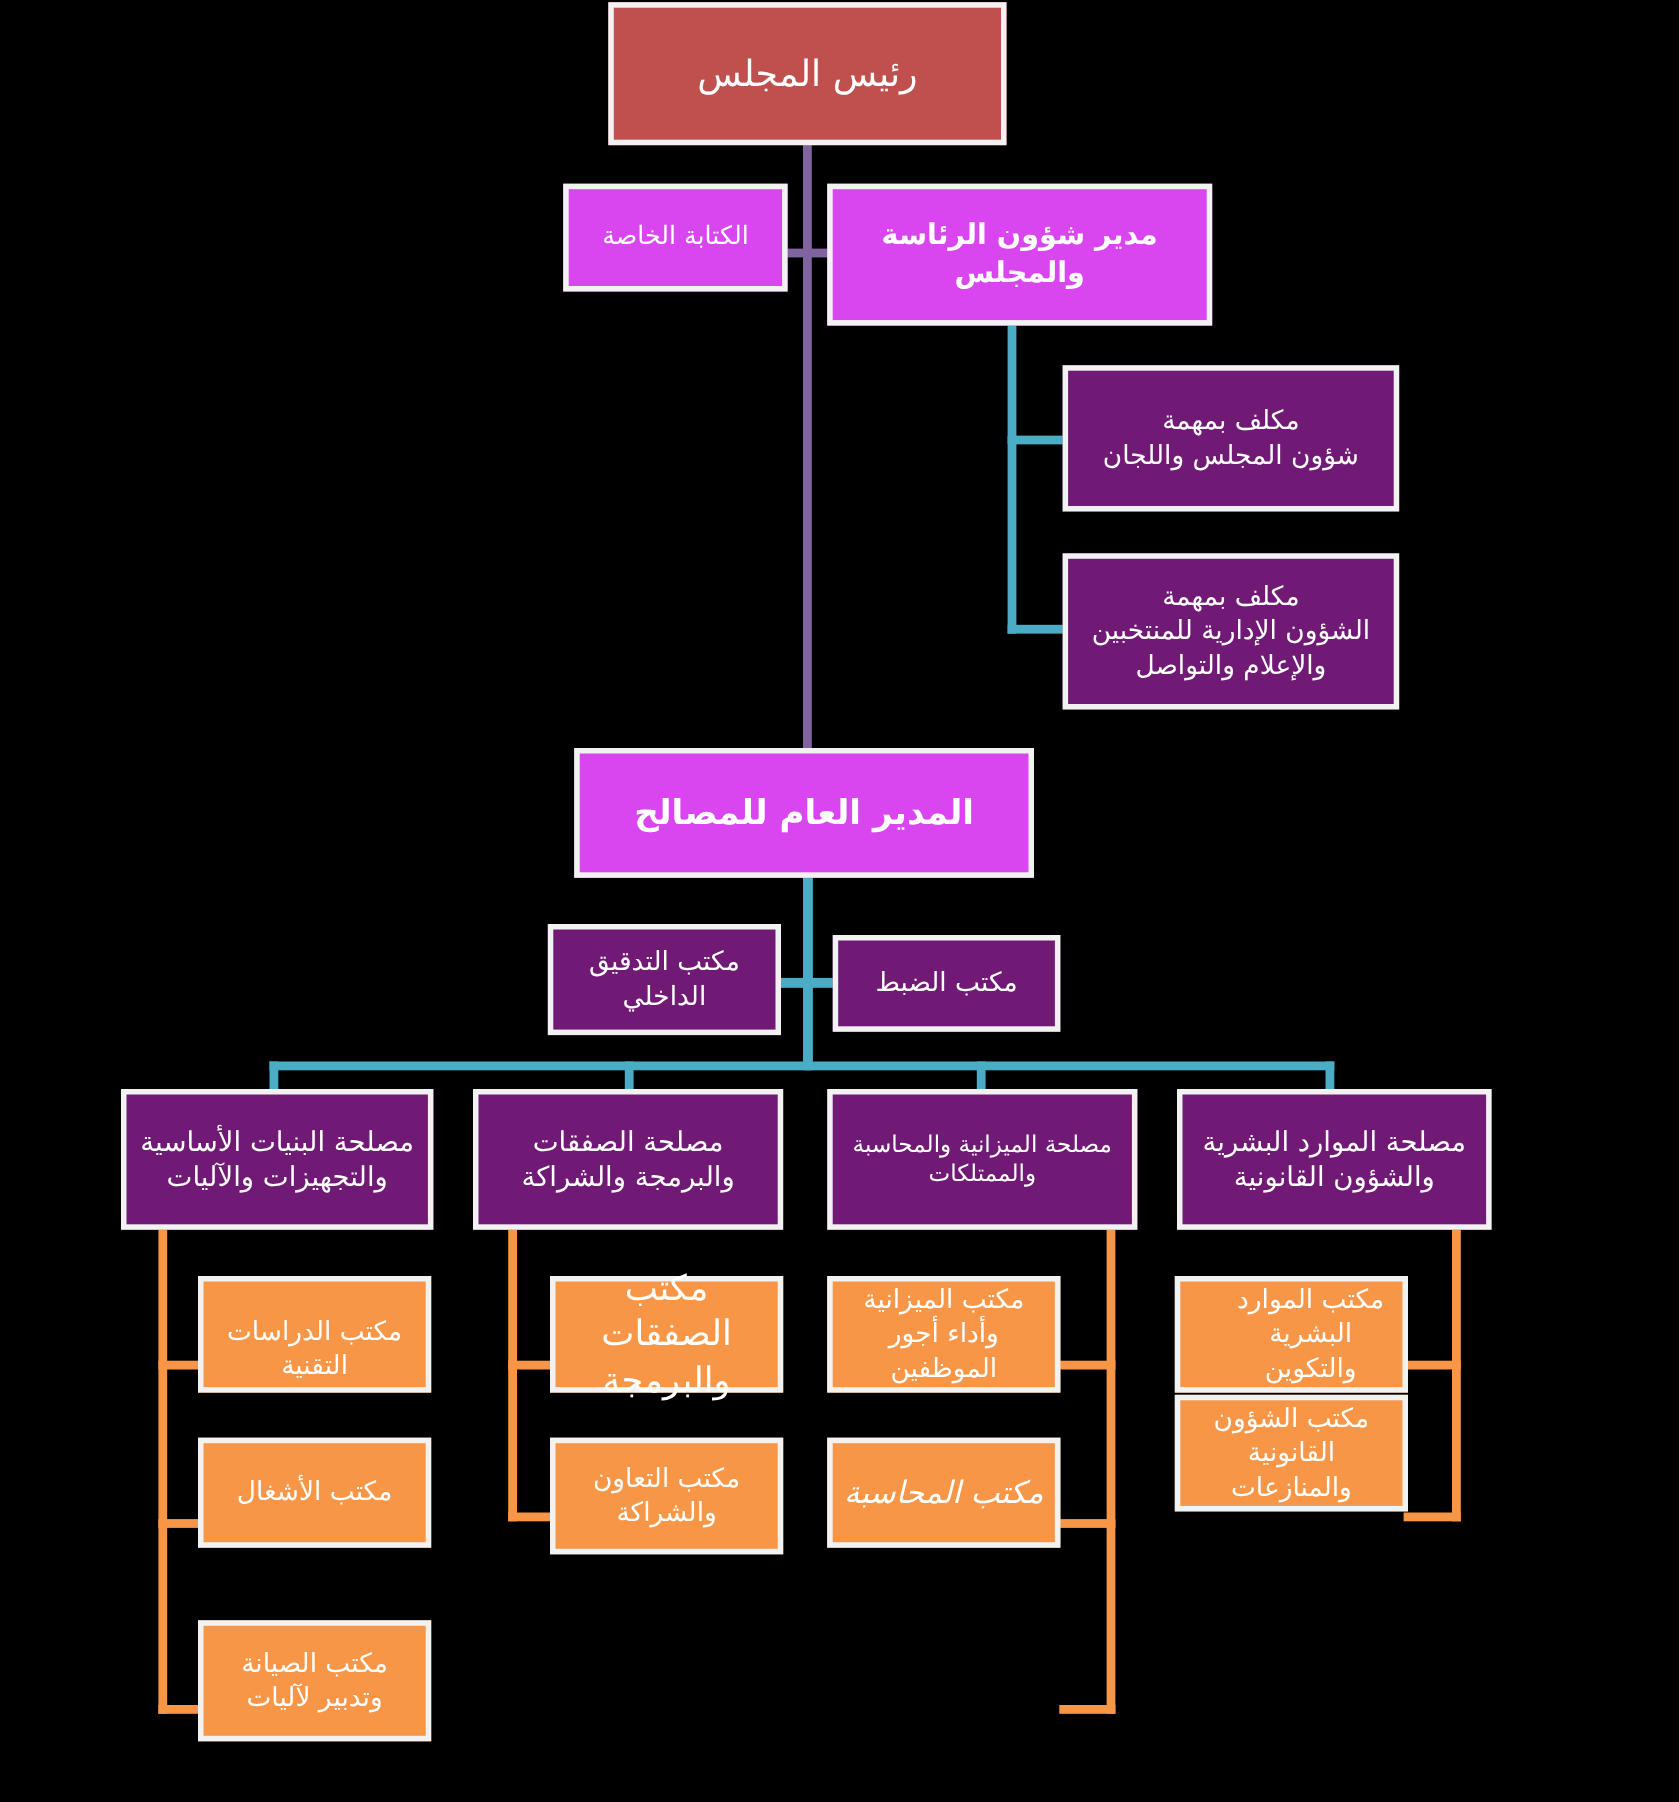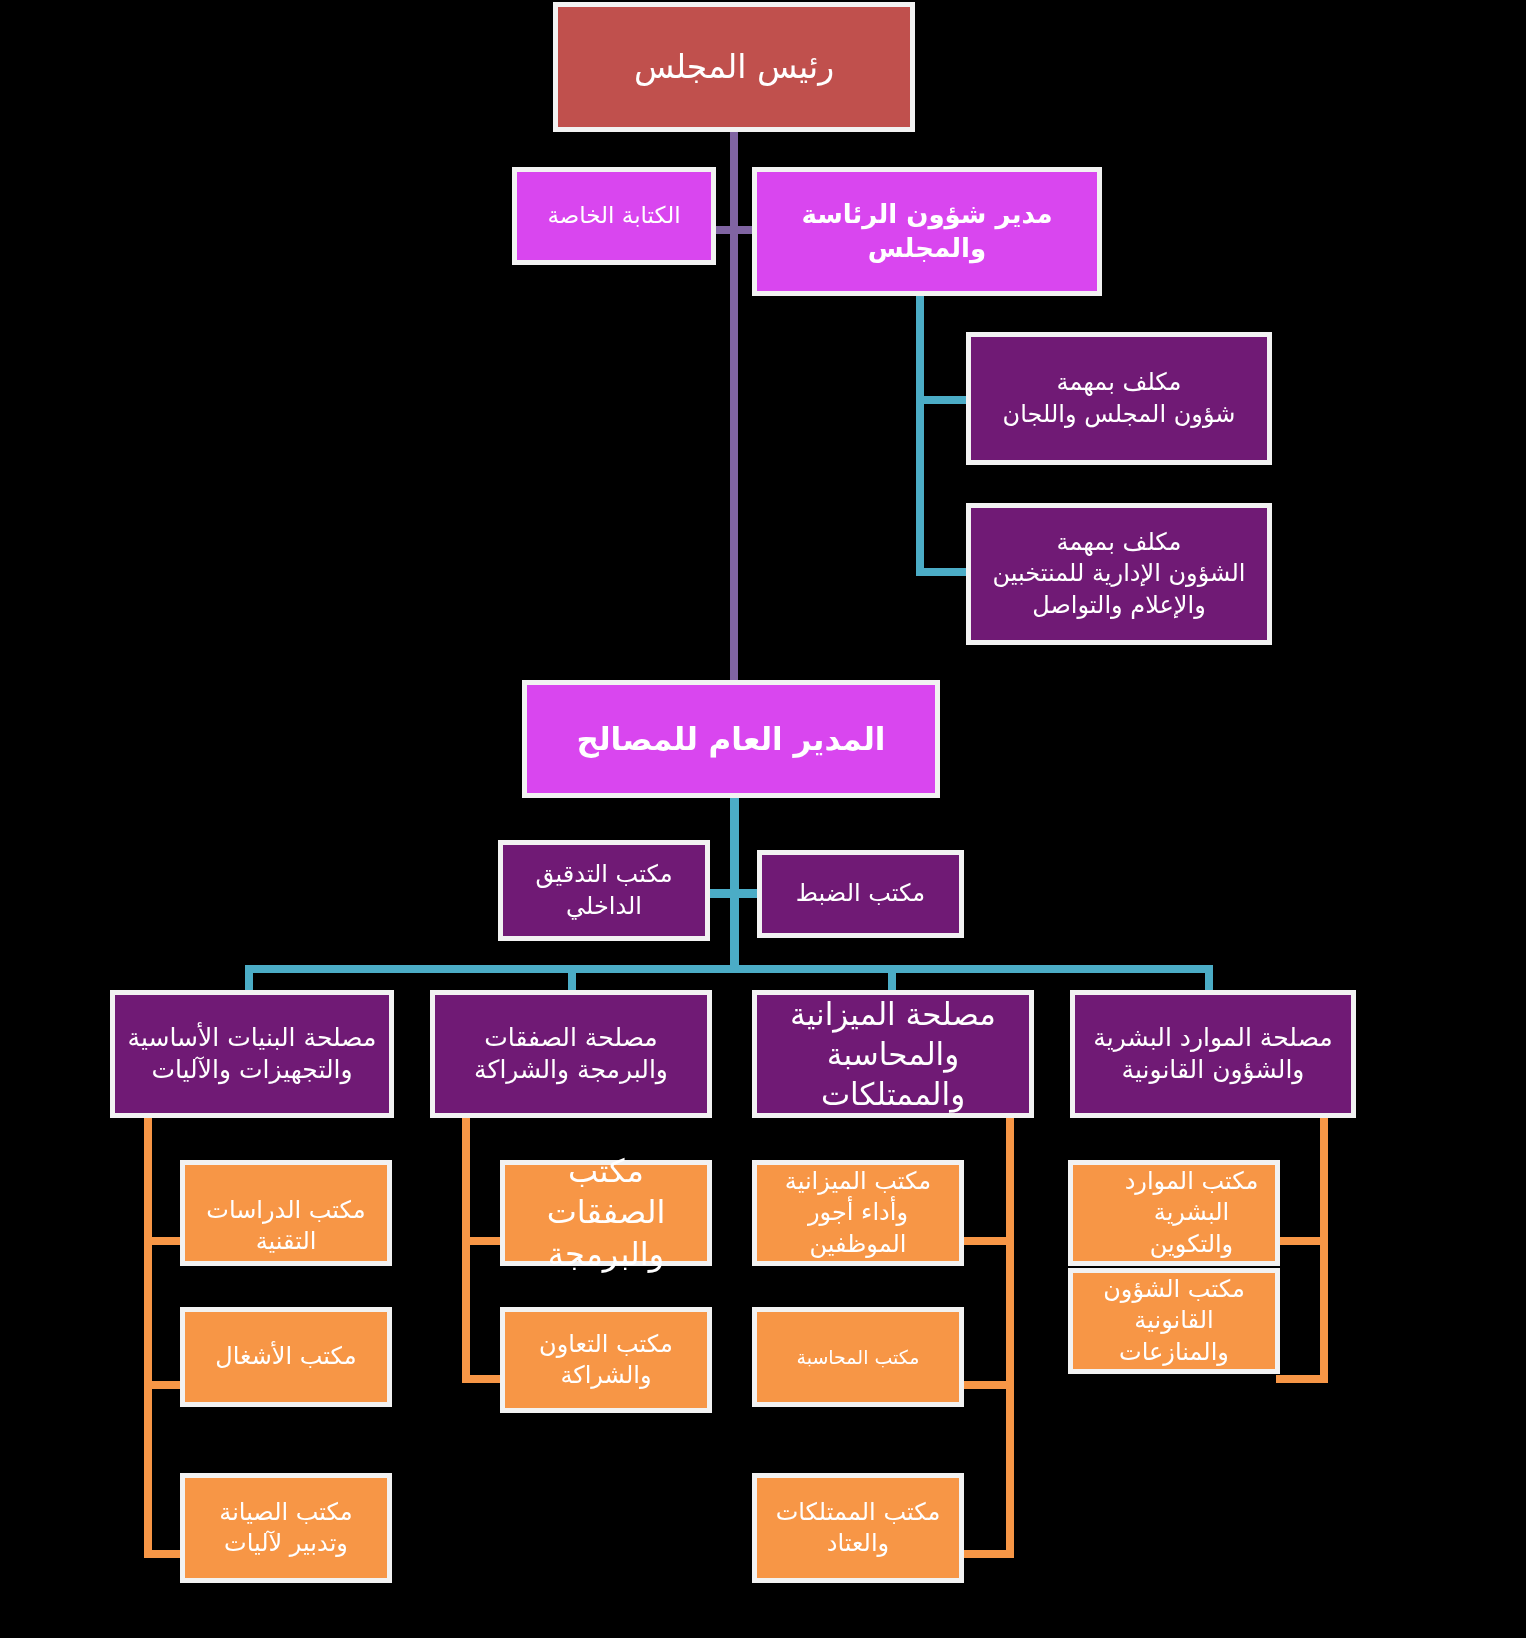--- a/index.html
+++ b/index.html
@@ -128,21 +128,21 @@
   </div>
 
   <div class="node n-blue" style="left:110px; top:990px; width:284px; height:128px; font-size:25px;">
     <span class="label">مصلحة البنيات الأساسية والتجهيزات والآليات</span>
   </div>
 
   <div class="node n-blue" style="left:430px; top:990px; width:282px; height:128px; font-size:25px;">
     <span class="label">مصلحة الصفقات والبرمجة والشراكة</span>
   </div>
 
-  <div class="node n-blue" style="left:752px; top:990px; width:282px; height:128px; font-size:31px;">
+  <div class="node n-blue" style="left:752px; top:990px; width:282px; height:128px; font-size:21px;">
     <span class="label">مصلحة الميزانية والمحاسبة والممتلكات</span>
   </div>
 
   <div class="node n-blue" style="left:1070px; top:990px; width:286px; height:128px; font-size:25px;">
     <span class="label">مصلحة الموارد البشرية والشؤون القانونية</span>
   </div>
 
   <div class="node n-orange" style="left:180px; top:1160px; width:212px; height:106px; font-size:24px;align-items:flex-end;">
     <span class="label">مكتب الدراسات التقنية</span>
   </div>
@@ -160,27 +160,24 @@
   </div>
 
   <div class="node n-orange" style="left:500px; top:1307px; width:212px; height:106px; font-size:24px;">
     <span class="label">مكتب التعاون والشراكة</span>
   </div>
 
   <div class="node n-orange" style="left:752px; top:1160px; width:212px; height:106px; font-size:24px;">
     <span class="label">مكتب الميزانية وأداء أجور الموظفين</span>
   </div>
 
-  <div class="node n-orange" style="left:752px; top:1307px; width:212px; height:100px; font-size:19px;">
+  <div class="node n-orange" style="left:752px; top:1307px; width:212px; height:100px; font-size:28px;font-style:italic;">
     <span class="label">مكتب المحاسبة</span>
   </div>
 
-  <div class="node n-orange" style="left:752px; top:1473px; width:212px; height:110px; font-size:24px;">
-    <span class="label">مكتب الممتلكات والعتاد</span>
-  </div>
 
   <div class="node n-orange" style="left:1068px; top:1160px; width:212px; height:106px; font-size:24px;padding-left:43px;">
     <span class="label">مكتب الموارد البشرية والتكوين</span>
   </div>
 
   <div class="node n-orange" style="left:1068px; top:1268px; width:212px; height:106px; font-size:24px;">
     <span class="label">مكتب الشؤون القانونية والمنازعات</span>
   </div>
 
 </div>

